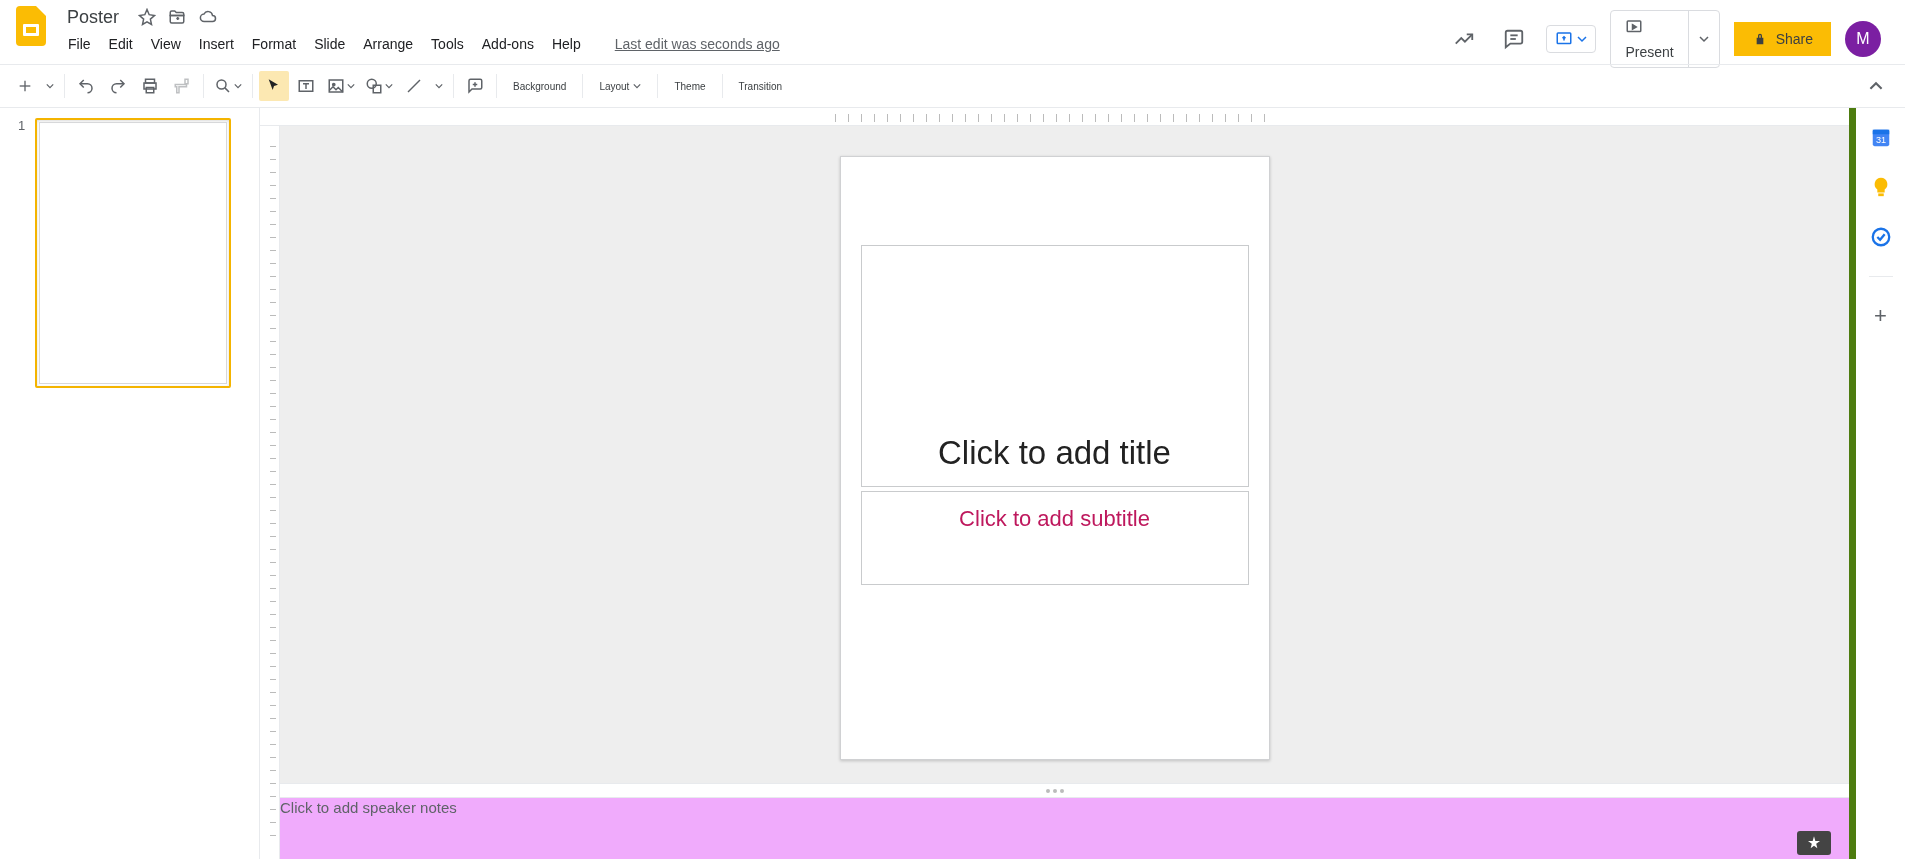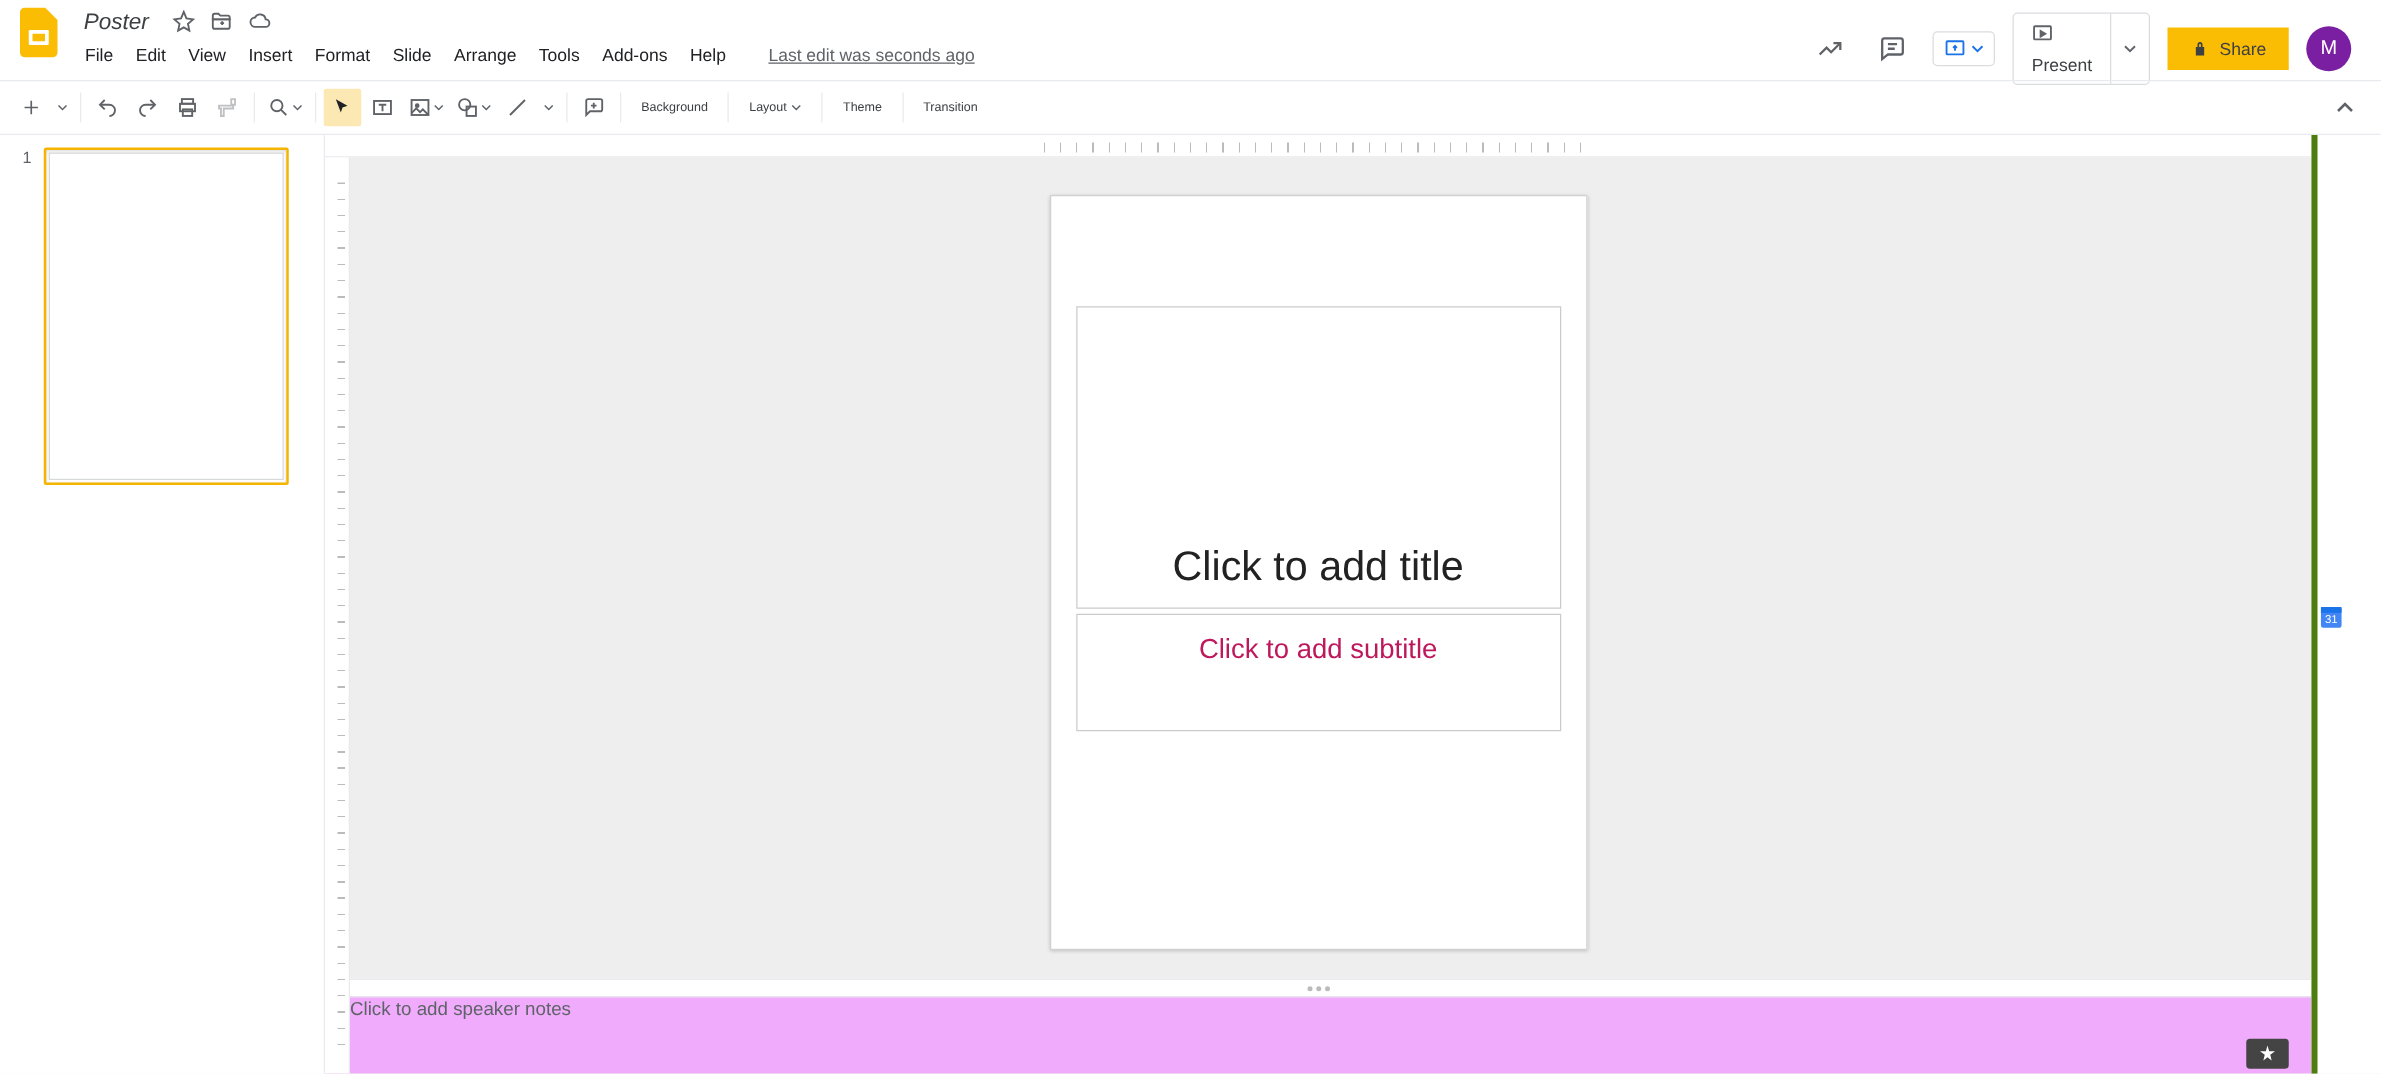--- a/index.html
+++ b/index.html
@@ -3,21 +3,21 @@
 <meta charset="utf-8">
 <style>
   * { box-sizing: border-box; margin: 0; padding: 0; }
   body { font-family: Arial, sans-serif; background: #fff; color: #3c4043; overflow: hidden; width: 1905px; height: 859px; }
 
   
   .header { display: flex; align-items: flex-start; padding: 4px 12px 0 12px; height: 64px; border-bottom: 1px solid #fff; position: relative; }
   .logo { width: 40px; height: 40px; display: flex; align-items: center; justify-content: center; margin-right: 8px; margin-top: 2px; }
   .titlearea { flex: 1; }
   .titlebar { display: flex; align-items: center; gap: 12px; height: 26px; }
-  .doc-title { font-size: 18px; color: #3c4043; border: 1px solid transparent; padding: 1px 6px; font-style: italic; }
+  .doc-title { font-size: 18px; color: #3c4043; border: 1px solid transparent; padding: 1px 6px; }
   .title-icons { display: flex; gap: 12px; color: #5f6368; }
   .title-icons span { cursor: pointer; }
   .menubar { display: flex; gap: 2px; margin-top: 2px; align-items: center; }
   .menu-item { font-size: 14px; color: #202124; padding: 4px 8px; border-radius: 4px; cursor: pointer; }
   .last-edit { font-size: 14px; color: #5f6368; text-decoration: underline; margin-left: 24px; cursor: pointer; }
 
   .header-right { display: flex; align-items: center; gap: 14px; position: absolute; right: 24px; top: 10px; }
   .icon-btn { width: 36px; height: 36px; display: flex; align-items: center; justify-content: center; border-radius: 50%; cursor: pointer; color: #5f6368; }
   .upload-box { display:flex; align-items:center; gap:4px; border:1px solid #dadce0; border-radius:4px; padding:4px 8px; color:#1a73e8; }
   .present-btn { display: flex; align-items: flex-start; gap: 8px; border: 1px solid #dadce0; border-radius: 4px; padding: 7px 14px; font-size: 14px; color: #3c4043; cursor: pointer; flex-direction: column; }
@@ -57,21 +57,21 @@
   .subtitle-box { position:absolute; left:20px; top:334px; right:20px; height:94px; border:1px solid #c9cbcd; display:flex; align-items:flex-start; justify-content:center; padding-top:14px; }
   .subtitle-box span { font-size:22px; color:#be185d; }
 
   .drag-handle { height:14px; display:flex; align-items:center; justify-content:center; background:#fff; border-top:1px solid #e8eaed; }
   .dots { display:flex; gap:3px; }
   .dots i { width:4px; height:4px; background:#bbb; border-radius:50%; }
 
   .notes { background:#f0abfc; padding:1px 20px; font-size:15px; color:#5f6368; height:62px; border-top:1px solid #e8eaed; }
 
   
-  .sidepanel { width: 56px; border-left: 5px solid #4d7c0f; display: flex; flex-direction: row; align-items: center; padding-top: 18px; gap: 28px; }
+  .sidepanel { width: 56px; border-left: 7px solid #4d7c0f; display: flex; flex-direction: column; align-items: center; padding-top: 18px; gap: 28px; }
   .sp-icon { width: 22px; height: 22px; display:flex; align-items:center; justify-content:center; cursor:pointer; }
   .sp-sep { width:24px; height:1px; background:#e8eaed; }
   .sp-plus { color:#5f6368; font-size:22px; }
 
   .explore-btn { position:absolute; right:18px; bottom:4px; width:34px; height:24px; background:#444; border-radius:3px; display:flex; align-items:center; justify-content:center; color:#fff; }
 
   svg { display:block; }
 </style>
 </head>
 <body>

